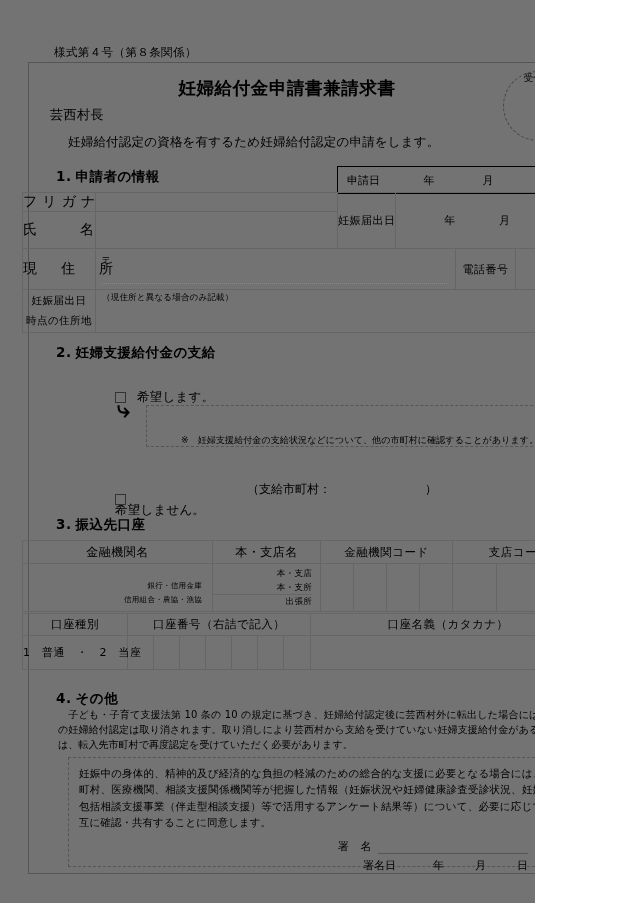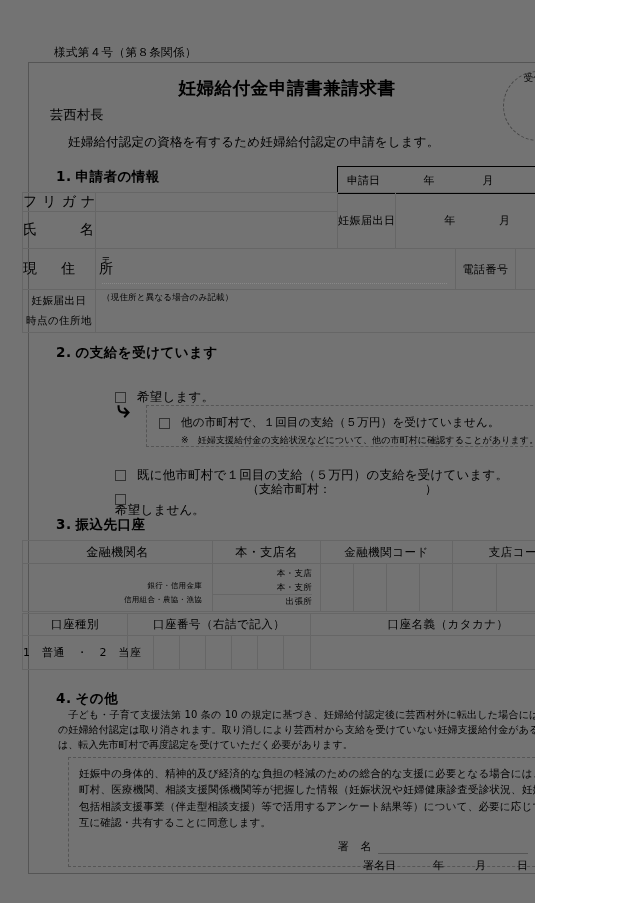--- a/index.html
+++ b/index.html
@@ -342,43 +342,35 @@
         <div>時点の住所地</div>
       </td>
       <td colspan="5" style="vertical-align:top;">
         <span class="sub-note">（現住所と異なる場合のみ記載）</span>
       </td>
     </tr>
   </tbody>
     </table>
 
   <div class="sec-h" style="left:56px; top:344px;">
-    <span class="num">2.</span><span>の支給を受けています</span>
+    <span class="num">2.</span><span>妊婦支援給付金の支給</span>
   </div>
 
 
   <div class="cbrow" style="left:115px; top:389px;">
     <span class="cbox"></span>
     <span>希望します。</span>
   </div>
 
   <div class="arrow" style="left:117px; top:398px;">⤷</div>
 
   <div class="dashbox" style="left:146px; top:405px; width:437px; height:42px;">
-    <div class="cbrow" style="position:absolute; left:12px; top:9px; font-size:11.5px;">
-      <span class="cbox"></span>
-      <span>他の市町村で、１回目の支給（５万円）を受けていません。</span>
-    </div>
     <div class="note-star" style="position:absolute; left:34px; top:28px;">※　妊婦支援給付金の支給状況などについて、他の市町村に確認することがあります。</div>
   </div>
 
-  <div class="cbrow" style="left:115px; top:467px;">
-    <span class="cbox"></span>
-    <span>既に他市町村で１回目の支給（５万円）の支給を受けています。</span>
-  </div>
 
   <div style="position:absolute; left:247px; top:481px; font-size:12px;">（支給市町村：</div>
   <div style="position:absolute; left:425px; top:481px; font-size:12px;">）</div>
 
   <div class="cbrow" style="left:115px; top:491px;flex-direction:column;">
     <span class="cbox"></span>
     <span>希望しません。</span>
   </div>
 
   <div class="sec-h" style="left:56px; top:516px;">

